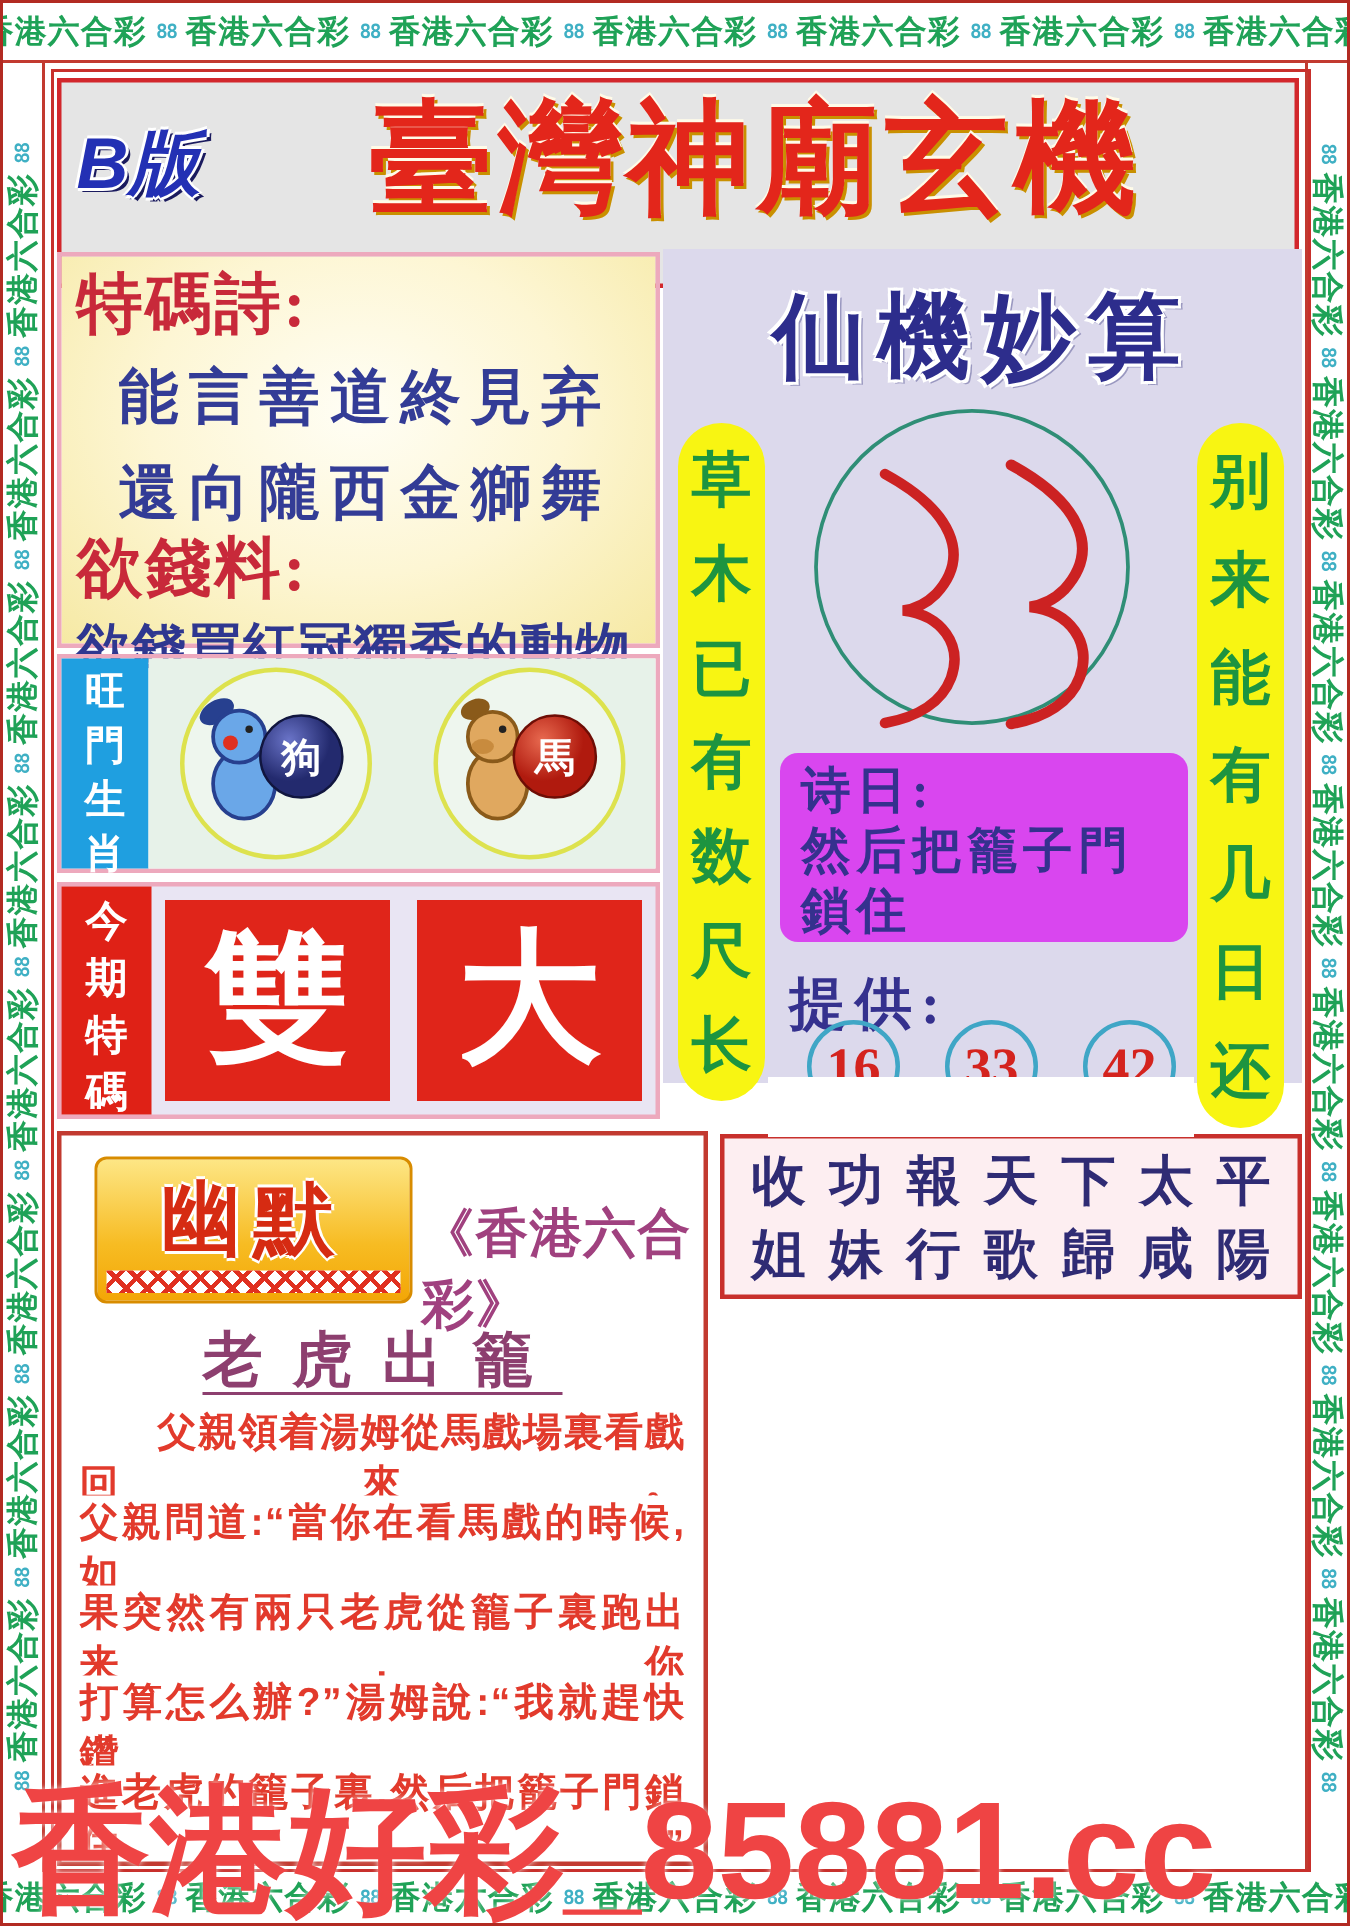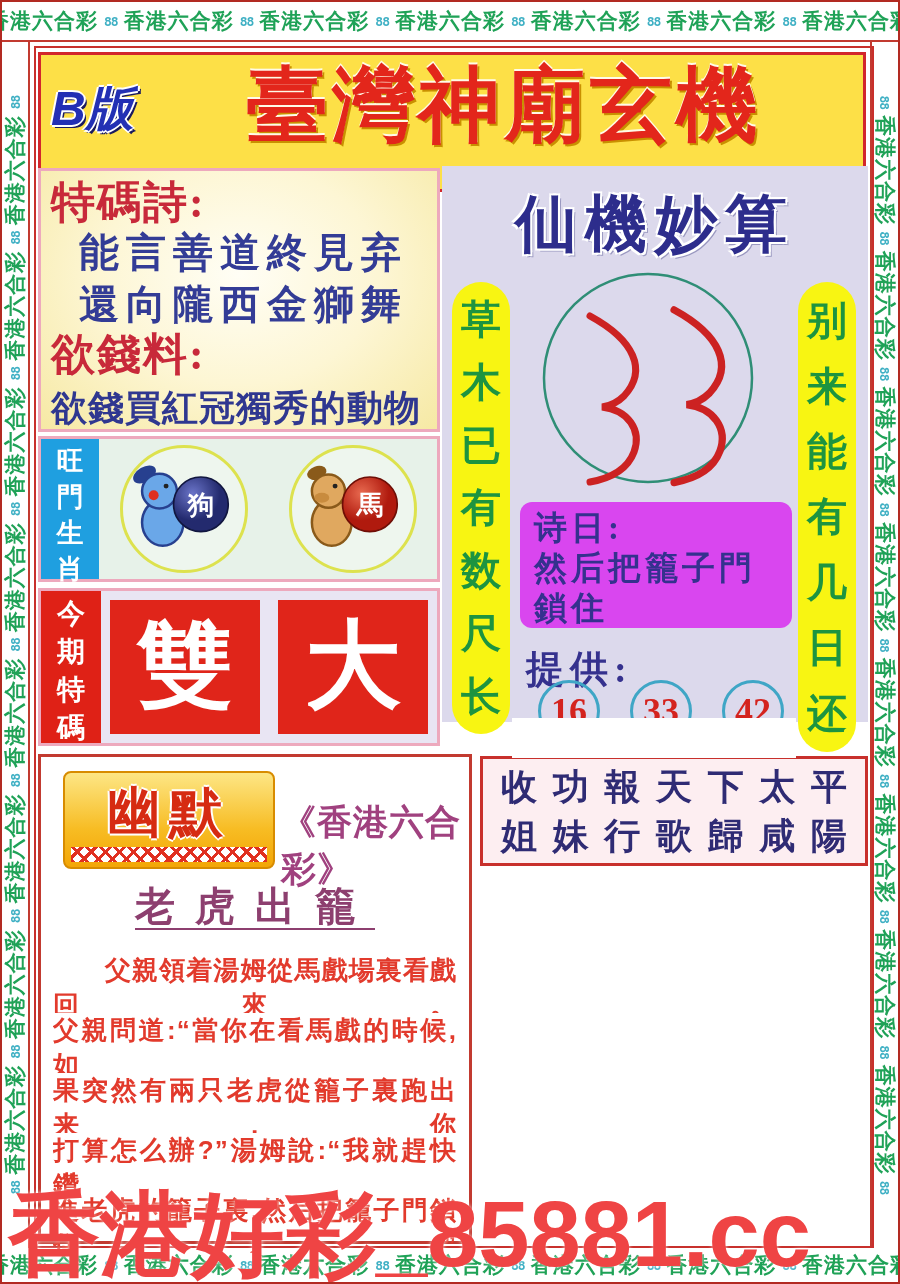--- a/index.html
+++ b/index.html
@@ -13,32 +13,32 @@
   .strip-right{right:0;top:40px;width:26px;height:1206px;border-left:2px solid #c23a30;}
   .brand-row{display:flex;align-items:center;justify-content:center;height:100%;white-space:nowrap;gap:6px;}
   .brand-rot{position:absolute;width:1206px;height:26px;display:flex;align-items:center;justify-content:center;gap:6px;white-space:nowrap;}
   .strip-left .brand-rot{transform-origin:top left;transform:rotate(-90deg) translateX(-1206px);}
   .strip-right .brand-rot{transform-origin:top left;transform:rotate(90deg) translateY(-26px);}
   .brand{font:bold 21px "Liberation Sans",sans-serif;color:#1fa257;letter-spacing:1px;}
   .sep{font:bold 13px "DejaVu Sans Mono",monospace;color:#3fb0c4;letter-spacing:-1px;}
   
   #content-frame{position:absolute;left:32px;top:44px;width:836px;height:1198px;border:2px solid #c8302c;pointer-events:none;}
   
-  #banner{position:absolute;left:36px;top:50px;width:828px;height:140px;background:#fde047;border:3px solid #d2272c;box-sizing:border-box;}
+  #banner{position:absolute;left:36px;top:50px;width:828px;height:140px;background:#e5e5e5;border:3px solid #d2272c;box-sizing:border-box;}
   #edition{position:absolute;left:10px;top:22px;font:bold italic 48px "Liberation Sans",sans-serif;color:#2330b4;
            text-shadow:-2px 0 #fff,2px 0 #fff,0 -2px #fff,0 2px #fff,3px 3px 0 #1a1a5e;}
   #main-title{position:absolute;left:110px;right:6px;top:0;height:102px;line-height:102px;text-align:center;
            font-weight:bold;font-size:82px;color:#e3261b;letter-spacing:4px;
            text-shadow:0 -2px 0 #fffbe8,2px 2px 0 #c99000;}
   
   .panel{position:absolute;box-sizing:border-box;}
   #poem-panel{left:36px;top:166px;width:402px;height:264px;border:3px solid #eda9bd;
       background:radial-gradient(ellipse at 50% 40%,#fffef5 0%,#fdf6d4 50%,#f6e9a4 100%);padding:8px 10px;}
   .red-label{font-weight:bold;font-size:44px;color:#c8293a;letter-spacing:2px;line-height:48px;}
-  .poem-line{font-weight:bold;font-size:40px;color:#333c96;letter-spacing:7px;line-height:52px;margin-left:28px;}
+  .poem-line{font-weight:bold;font-size:40px;color:#333c96;letter-spacing:7px;line-height:52px;margin-left:28px;margin-top:12px;}
   .money-line{font-weight:bold;font-size:36px;color:#2f3790;letter-spacing:1px;line-height:46px;margin-top:6px;}
   #zodiac-panel{left:36px;top:434px;width:402px;height:146px;border:3px solid #eda9bd;display:flex;}
   .v-label{display:flex;flex-direction:column;align-items:center;justify-content:space-around;padding:4px 0;}
   #zodiac-label{width:58px;background:#1f9fe0;color:#fff;font:bold 27px "Liberation Sans",sans-serif;}
   #zodiac-main{flex:1;background:#e7f2e9;display:flex;align-items:center;justify-content:space-around;}
   .z-circle{width:122px;height:122px;border-radius:50%;border:3px solid #dde24e;background:#eef6ee;}
   #code-panel{left:36px;top:586px;width:402px;height:158px;border:3px solid #eda9bd;background:#e9e5f3;display:flex;}
   #code-label{width:60px;background:#df2116;color:#fff;font:bold 28px "Liberation Sans",sans-serif;}
   #code-boxes{flex:1;display:flex;align-items:center;justify-content:space-around;}
   .code-box{width:150px;height:134px;background:#e0251a;color:#fff;display:flex;align-items:center;justify-content:center;
@@ -71,21 +71,21 @@
       text-shadow:-2px 0 #fff,2px 0 #fff,0 -2px #fff,0 2px #fff;}
   #lace{position:absolute;bottom:5px;left:6px;right:6px;height:15px;background-color:#fff;
       background-image:repeating-linear-gradient(45deg,#e03020 0 3px,transparent 3px 10px),
                        repeating-linear-gradient(-45deg,#e03020 0 3px,transparent 3px 10px);}
   #humor-subtitle{position:absolute;left:240px;top:42px;font:bold 35px "Liberation Sans",sans-serif;color:#a0417f;letter-spacing:1px;}
   #humor-heading{position:absolute;left:0;right:0;top:122px;text-align:center;font:bold 40px "Liberation Sans",sans-serif;
       color:#8d3f6f;letter-spacing:20px;text-decoration:underline;text-underline-offset:8px;text-decoration-thickness:2px;}
   #story{position:absolute;left:12px;right:12px;top:180px;}
   .story-line{height:60px;line-height:60px;font:bold 26px "Liberation Sans",sans-serif;color:#e23a2c;
       letter-spacing:1px;text-align:justify;text-align-last:justify;overflow:hidden;}
-  .story-line:first-child{text-indent:2em;margin-top:16px;}
+  .story-line:first-child{text-indent:2em;}
   
   #watermark{position:absolute;left:6px;top:1186px;z-index:5;font:bold 92px "Liberation Sans",sans-serif;color:#ef4444;
       line-height:1;white-space:nowrap;text-shadow:0 0 4px rgba(255,255,255,.8);}
   .ch{text-align:center;}
 </style>
 </head>
 <body>
 
 <div id="canvas">
 

